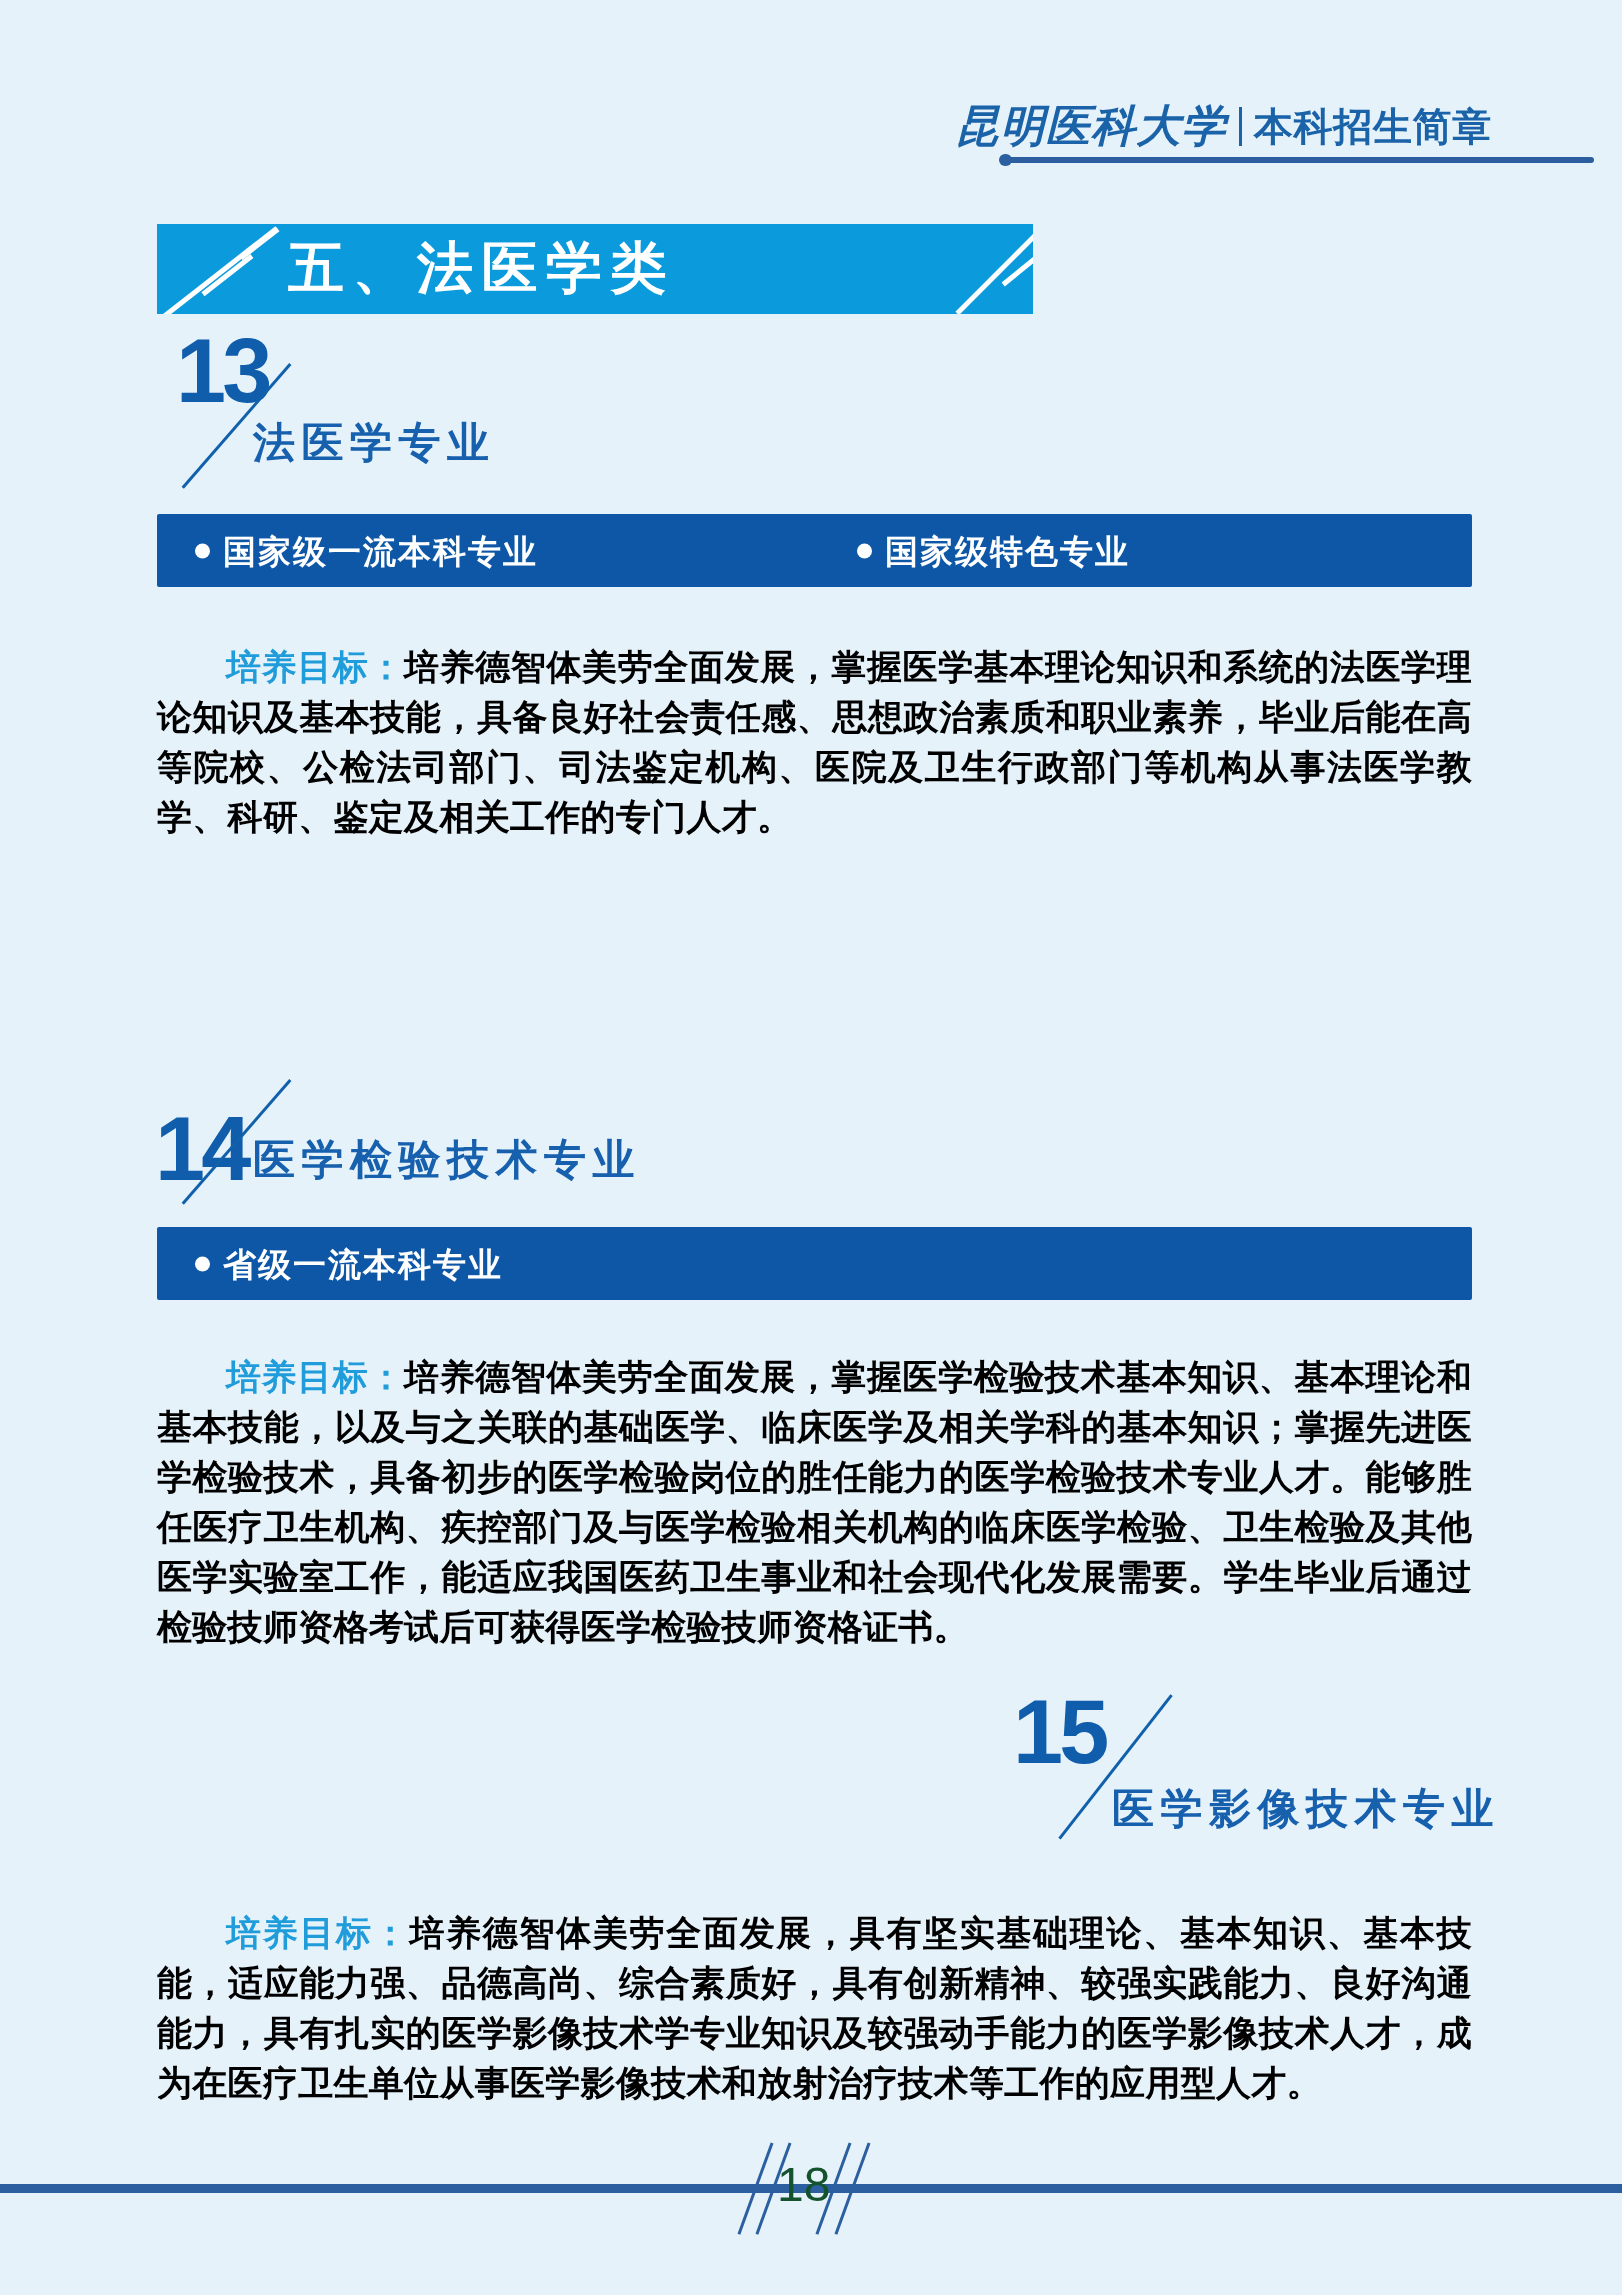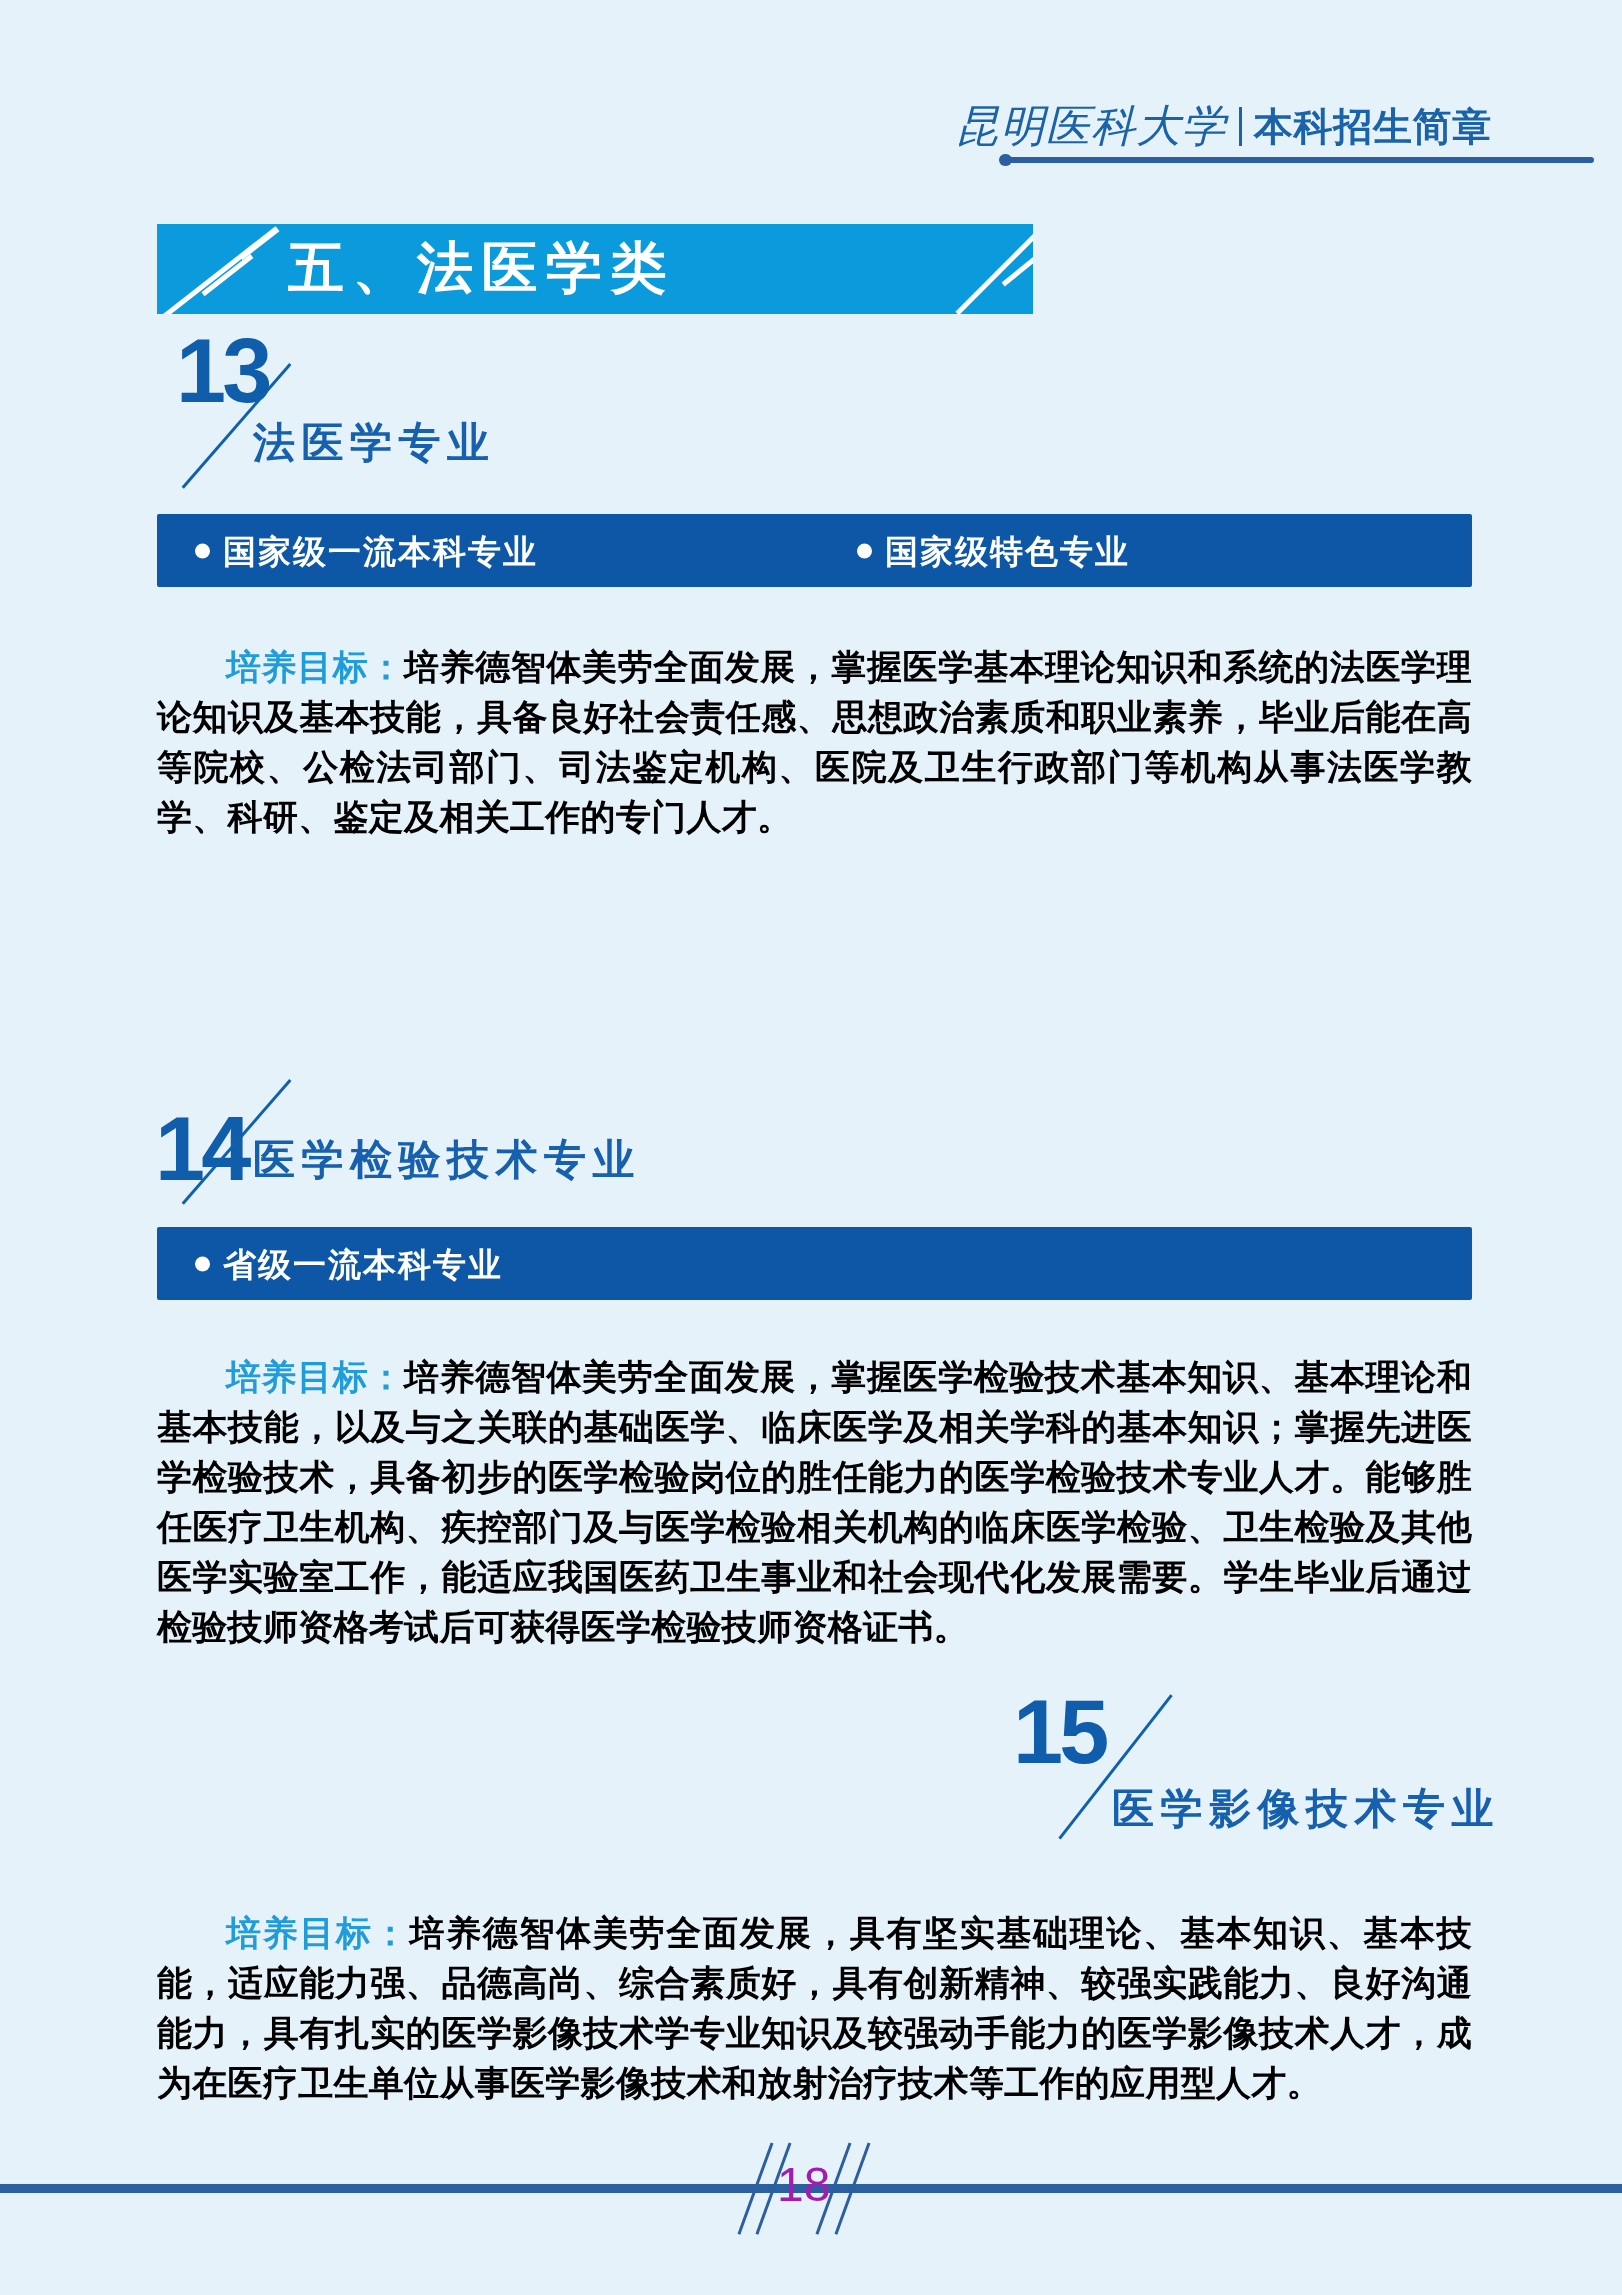--- a/index.html
+++ b/index.html
@@ -15,21 +15,21 @@
   }
 
   
   .hdr{
     position:absolute;top:97px;right:131px;
     display:flex;align-items:center;gap:11.8px;
     color:#1b63a8;
   }
   .hdr .brand{
     font-family:"DejaVu Serif", serif;
-    font-style:italic;font-weight:normal;
+    font-style:italic;font-weight:bold;
     font-size:44px;letter-spacing:1.3px;margin-left:36px;
   }
   .hdr .vbar{width:3.3px;height:39px;background:#1b63a8;}
   .hdr .booklet{
     font-family:"Liberation Serif", serif;
     font-weight:bold;font-size:39px;letter-spacing:0.7px;
   }
   .hdr-rule{
     position:absolute;left:1002px;top:157px;width:592px;height:5.9px;
     background:#2b5f9f;border-radius:3.3px;
@@ -108,21 +108,21 @@
   .pslash{
     position:absolute;width:2.6px;height:97px;top:2140px;
     background:#2b5f9f;transform:rotate(20deg);
   }
   .pslash.s1{left:754px;}
   .pslash.s2{left:772px;}
   .pslash.s3{left:832px;}
   .pslash.s4{left:851px;}
   .pnum{
     position:absolute;left:777px;top:2161px;width:52px;
-    text-align:center;color:#a21caf;font-size:48px;line-height:1;
+    text-align:center;color:#14532d;font-size:48px;line-height:1;
   }
 </style>
 </head>
 <body>
 
 <div class="page">
 
   <div class="hdr">
     <span class="brand">昆明医科大学</span>
     <span class="vbar"></span>

